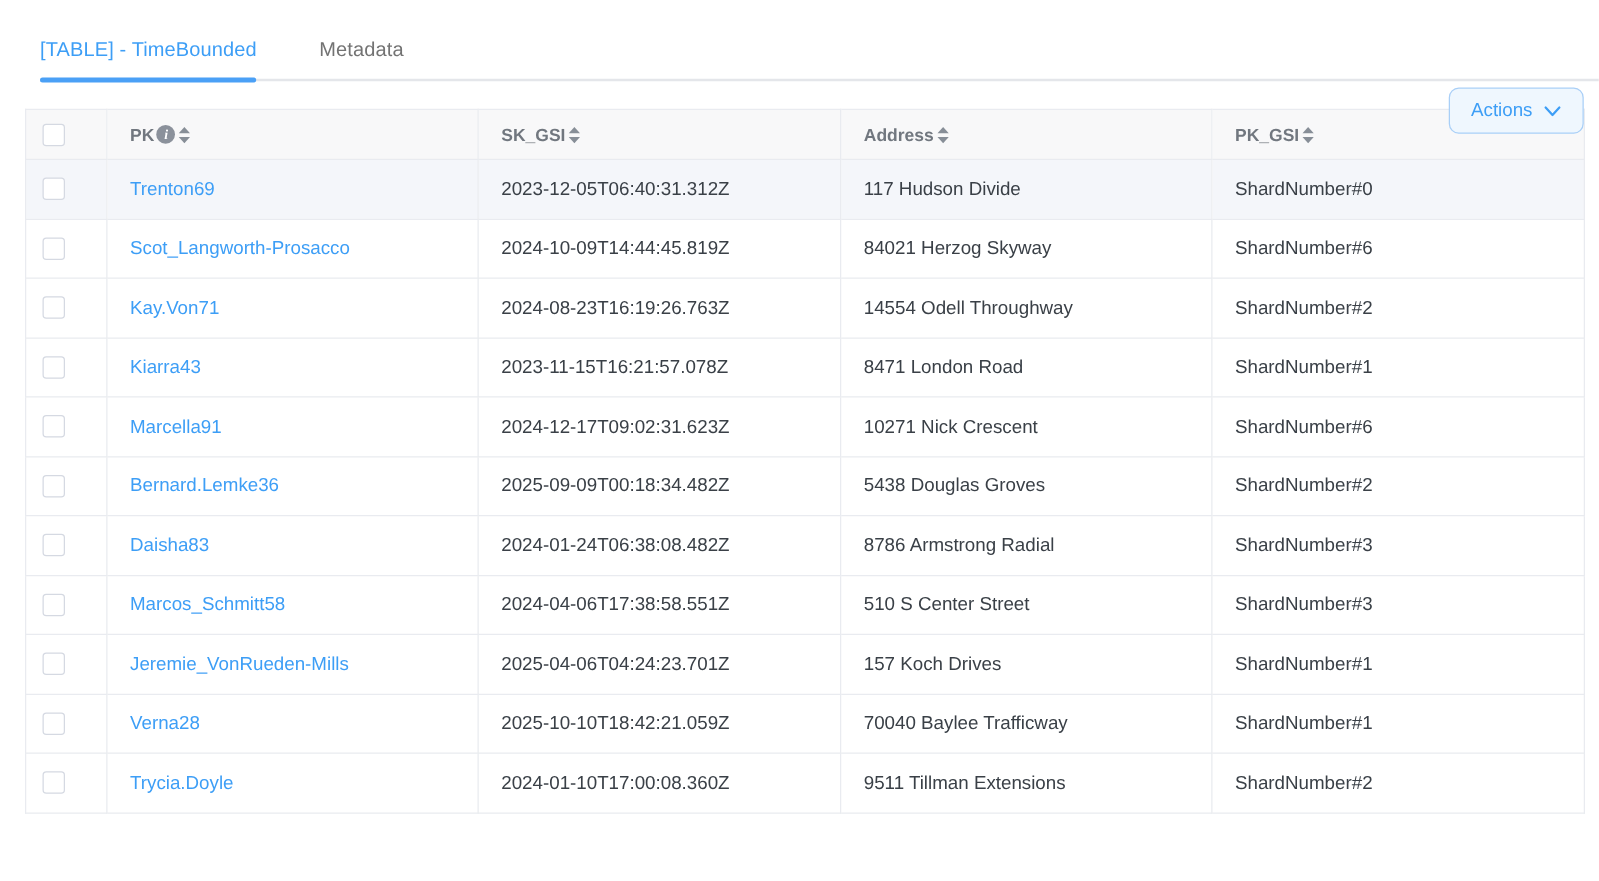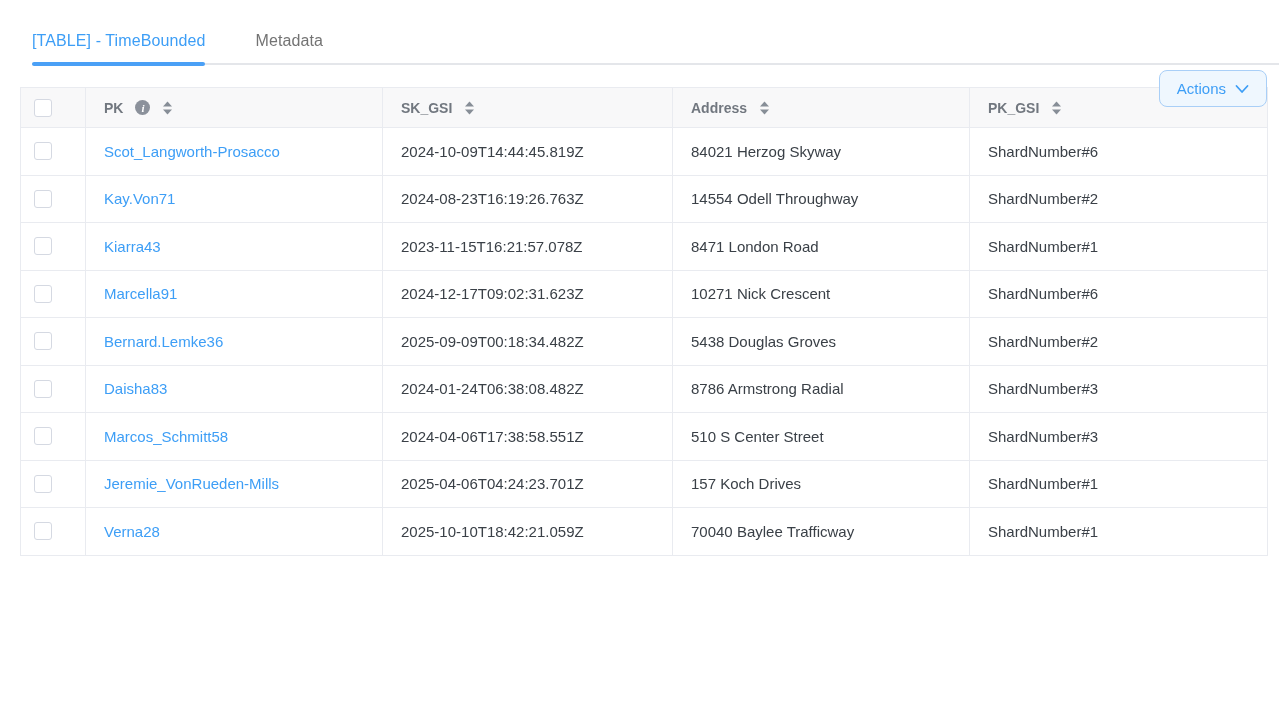--- a/index.html
+++ b/index.html
@@ -31,21 +31,21 @@
   tbody td { height:47.5px; padding-left:18px; font-size:15px; color:#3a4047;
     background:#ffffff; }
   tbody tr.highlighted td { background:#f4f6fa; }
   td.cb-cell, th.cb-cell { padding-left:13px; }
   a.pk-link { color:#3d9ef6; text-decoration:none; cursor:pointer; }
 
   .checkbox { appearance:none; -webkit-appearance:none; width:18px; height:18px;
     border:1px solid #d5d9e2; border-radius:3px; background:#ffffff; cursor:pointer;
     display:block; }
 
-  .th-inner { display:flex; align-items:center; gap:12px;text-align:right; }
+  .th-inner { display:flex; align-items:center; gap:2px;text-align:right; }
   .sort-icon { display:inline-block; line-height:0; cursor:pointer; }
   .info-icon { display:inline-flex; width:15px; height:15px; border-radius:50%;
     background:#8b919b; color:#ffffff; align-items:center; justify-content:center;
     font-family:"Liberation Serif", serif; font-style:italic; font-weight:bold;
     font-size:11px; }
 </style>
 </head>
 <body>
 
 <div class="tabbar">
@@ -117,20 +117,31 @@
               <svg width="11" height="14" viewBox="0 0 11 14">
                 <path d="M5.5 0.5 L10 5.5 H1 Z" fill="#878e97"></path>
                 <path d="M1 8.5 H10 L5.5 13.5 Z" fill="#878e97"></path>
               </svg>
             </span>
           </span>
         </th>
       </tr>
     </thead>
     <tbody id="rows-body">
+        <tr class="highlighted">
+    <td class="cb-cell">
+      <input type="checkbox" class="checkbox" style="">
+    </td>
+    <td>
+      <a class="pk-link">Trenton69</a>
+    </td>
+    <td>2023-12-05T06:40:31.312Z</td>
+    <td>117 Hudson Divide</td>
+    <td>ShardNumber#0</td>
+  </tr>
         <tr>
     <td class="cb-cell">
       <input type="checkbox" class="checkbox" style="">
     </td>
     <td>
       <a class="pk-link">Scot_Langworth-Prosacco</a>
     </td>
     <td>2024-10-09T14:44:45.819Z</td>
     <td>84021 Herzog Skyway</td>
     <td>ShardNumber#6</td>
@@ -216,15 +227,26 @@
     <td class="cb-cell">
       <input type="checkbox" class="checkbox" style="">
     </td>
     <td>
       <a class="pk-link">Verna28</a>
     </td>
     <td>2025-10-10T18:42:21.059Z</td>
     <td>70040 Baylee Trafficway</td>
     <td>ShardNumber#1</td>
   </tr>
+        <tr>
+    <td class="cb-cell">
+      <input type="checkbox" class="checkbox" style="">
+    </td>
+    <td>
+      <a class="pk-link">Trycia.Doyle</a>
+    </td>
+    <td>2024-01-10T17:00:08.360Z</td>
+    <td>9511 Tillman Extensions</td>
+    <td>ShardNumber#2</td>
+  </tr>
       </tbody>
   </table>
 </div>
 
 </body></html>

